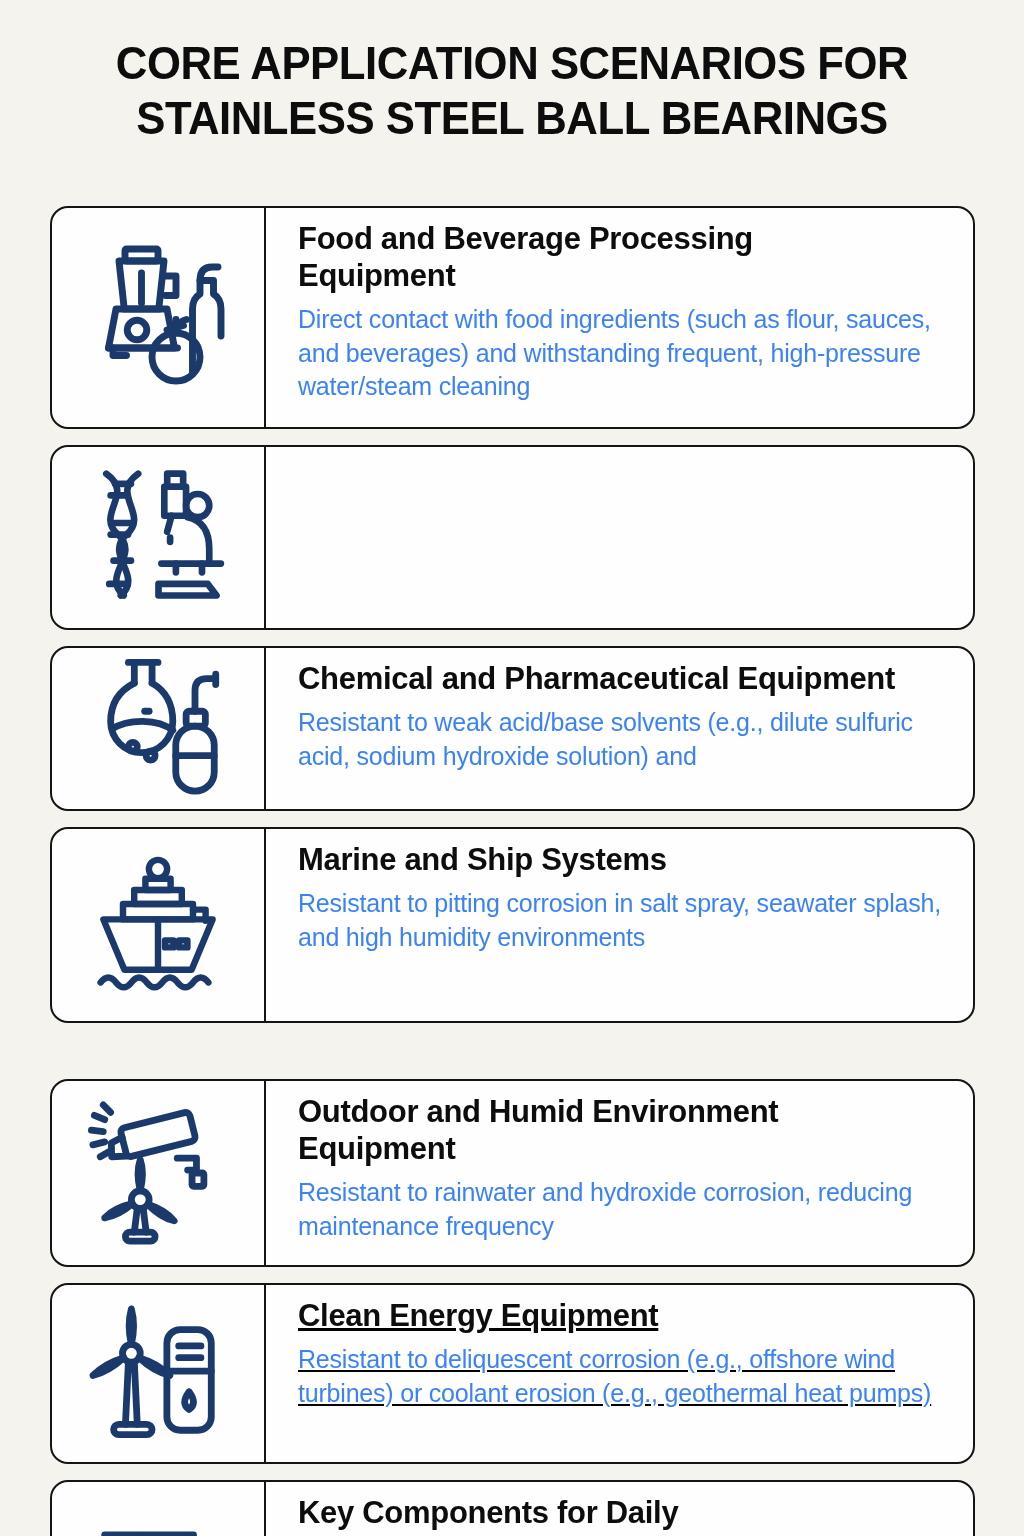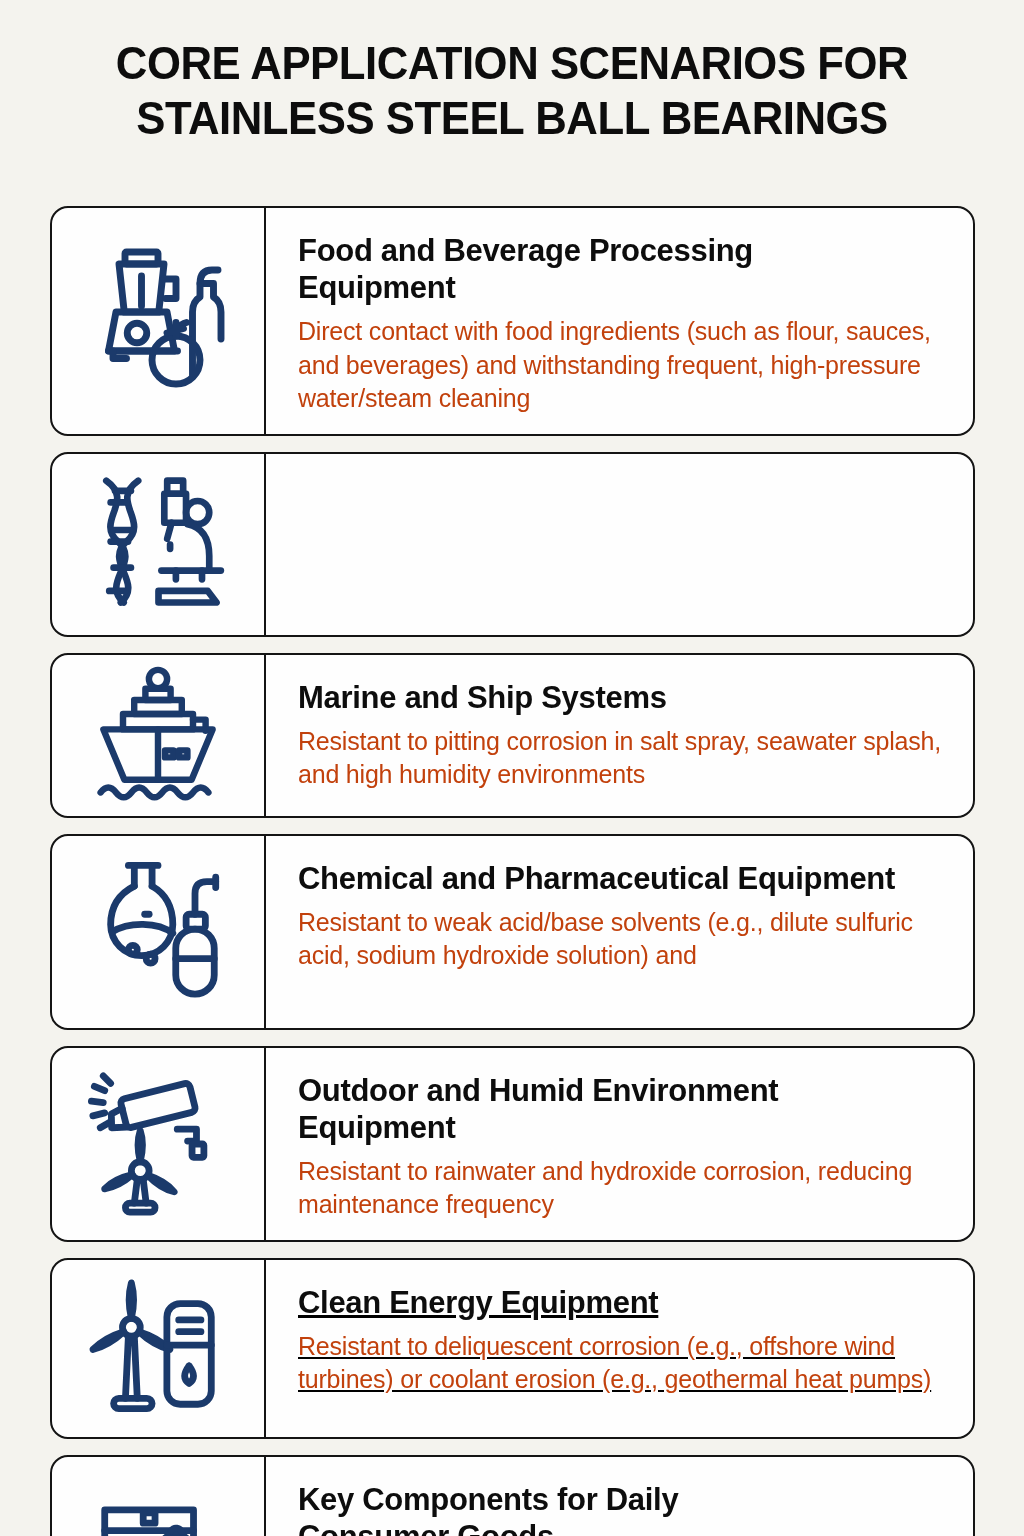--- a/index.html
+++ b/index.html
@@ -27,43 +27,43 @@
     border:2.5px solid #141414;
     border-radius:18px;
     display:flex;align-items:stretch;
     overflow:hidden;
     box-sizing:border-box;
   }
   .card:nth-child(1){min-height:223px;}
   .card:nth-child(2){min-height:185px;}
   .card:nth-child(3){min-height:165px;}
   .card:nth-child(4){min-height:196px;}
-  .card:nth-child(5){min-height:188px;}
+  .card:nth-child(5){min-height:188px;margin-top:40px;}
   .card:nth-child(6){min-height:181px;text-decoration:underline;}
   .card:nth-child(7){min-height:240px;}
   .icon-cell{
     width:212px;min-width:212px;
     border-right:2.5px solid #141414;
     display:flex;align-items:center;justify-content:center;
   }
   .icon-cell svg{display:block;}
   .text-cell{
     flex:1;
-    padding:24px 26px 18px 32px;
+    padding:12px 26px 18px 32px;
   }
   .card-title{
     margin:0;
     font-size:31px;line-height:37px;font-weight:700;color:#0d0d0d;
     max-width:600px;
     letter-spacing:-0.3px;
   }
   .card:nth-child(7) .card-title{max-width:500px;}
   .card-desc{
     margin:9px 0 0 0;
-    font-size:25px;line-height:33.5px;color:#c2410c;
+    font-size:25px;line-height:33.5px;color:#3b82f6;
     max-width:660px;
     letter-spacing:-0.2px;
   }
   .ic{fill:none;stroke:#1b3a6b;stroke-width:4.6;stroke-linecap:round;stroke-linejoin:round;}
 </style>
 </head>
 <body>
 
 <div class="page">
 
@@ -115,59 +115,59 @@
           <path d="M62 68 v6 M80 68 v6"></path>
           <path d="M50 82 h34 l6 8 h-40 z"></path>
         </svg>
       </div>
       <div class="text-cell">
       </div>
     </article>
 
     <article class="card">
       <div class="icon-cell">
-        <svg class="ic" width="140" height="140" viewBox="0 0 100 100">
-          <circle cx="50" cy="10" r="6.5"></circle>
-          <path d="M41 17 h18 v8 h-18 z"></path>
-          <path d="M33 25 h34 v10 h-34 z"></path>
-          <path d="M25 35 h50 v11 h-50 z"></path>
-          <path d="M75 39 h9 v8"></path>
-          <path d="M11 46 h78 l-15 36 h-48 z"></path>
-          <line x1="50" y1="46" x2="50" y2="82"></line>
-          <rect x="55" y="61" width="6" height="5"></rect>
-          <rect x="65" y="61" width="6" height="5"></rect>
-          <path d="M9 91 q5.5 -7 11 0 t11 0 t11 0 t11 0 t11 0 t11 0 t11 0"></path>
-        </svg>
-      </div>
-      <div class="text-cell">
-        <h2 class="card-title">Marine and Ship Systems</h2>
-        <p class="card-desc">Resistant to pitting corrosion in salt spray, seawater splash, and high humidity environments</p>
-      </div>
-    </article>
-
-    <article class="card">
-      <div class="icon-cell">
         <svg class="ic" width="148" height="148" viewBox="0 0 100 100">
           <path d="M30 5 h20"></path>
           <path d="M34 5 v14 M46 5 v14"></path>
           <path d="M34 19 q-16 8 -16 26 a21 21 0 0 0 42 0 q0 -18 -14 -26"></path>
           <path d="M19 50 C30 43 50 43 60 51"></path>
           <circle cx="33" cy="62" r="3"></circle>
           <circle cx="45" cy="68" r="3"></circle>
           <path d="M41 38 h3"></path>
           <rect x="62" y="48" width="26" height="44" rx="13"></rect>
           <rect x="69" y="38" width="13" height="10" rx="2"></rect>
           <path d="M75 38 V24 q0 -8 8 -8 h6"></path>
           <path d="M89 13 v7"></path>
           <line x1="62" y1="68" x2="88" y2="68"></line>
         </svg>
       </div>
       <div class="text-cell">
         <h2 class="card-title">Chemical and Pharmaceutical Equipment</h2>
         <p class="card-desc">Resistant to weak acid/base solvents (e.g., dilute sulfuric acid, sodium hydroxide solution) and</p>
+      </div>
+    </article>
+
+    <article class="card">
+      <div class="icon-cell">
+        <svg class="ic" width="140" height="140" viewBox="0 0 100 100">
+          <circle cx="50" cy="10" r="6.5"></circle>
+          <path d="M41 17 h18 v8 h-18 z"></path>
+          <path d="M33 25 h34 v10 h-34 z"></path>
+          <path d="M25 35 h50 v11 h-50 z"></path>
+          <path d="M75 39 h9 v8"></path>
+          <path d="M11 46 h78 l-15 36 h-48 z"></path>
+          <line x1="50" y1="46" x2="50" y2="82"></line>
+          <rect x="55" y="61" width="6" height="5"></rect>
+          <rect x="65" y="61" width="6" height="5"></rect>
+          <path d="M9 91 q5.5 -7 11 0 t11 0 t11 0 t11 0 t11 0 t11 0 t11 0"></path>
+        </svg>
+      </div>
+      <div class="text-cell">
+        <h2 class="card-title">Marine and Ship Systems</h2>
+        <p class="card-desc">Resistant to pitting corrosion in salt spray, seawater splash, and high humidity environments</p>
       </div>
     </article>
 
     <article class="card">
       <div class="icon-cell">
         <svg class="ic" width="148" height="148" viewBox="0 0 100 100">
           <path d="M7 11 l7 3 M5 21 l8 1 M6 31 l8 -2 M13 4 l5 5 M11 39 l7 -4"></path>
           <g transform="rotate(-14 50 24)">
             <rect x="26" y="14" width="48" height="20" rx="3"></rect>
             <path d="M26 20 l-8 2 l-2 9 l10 2"></path>

